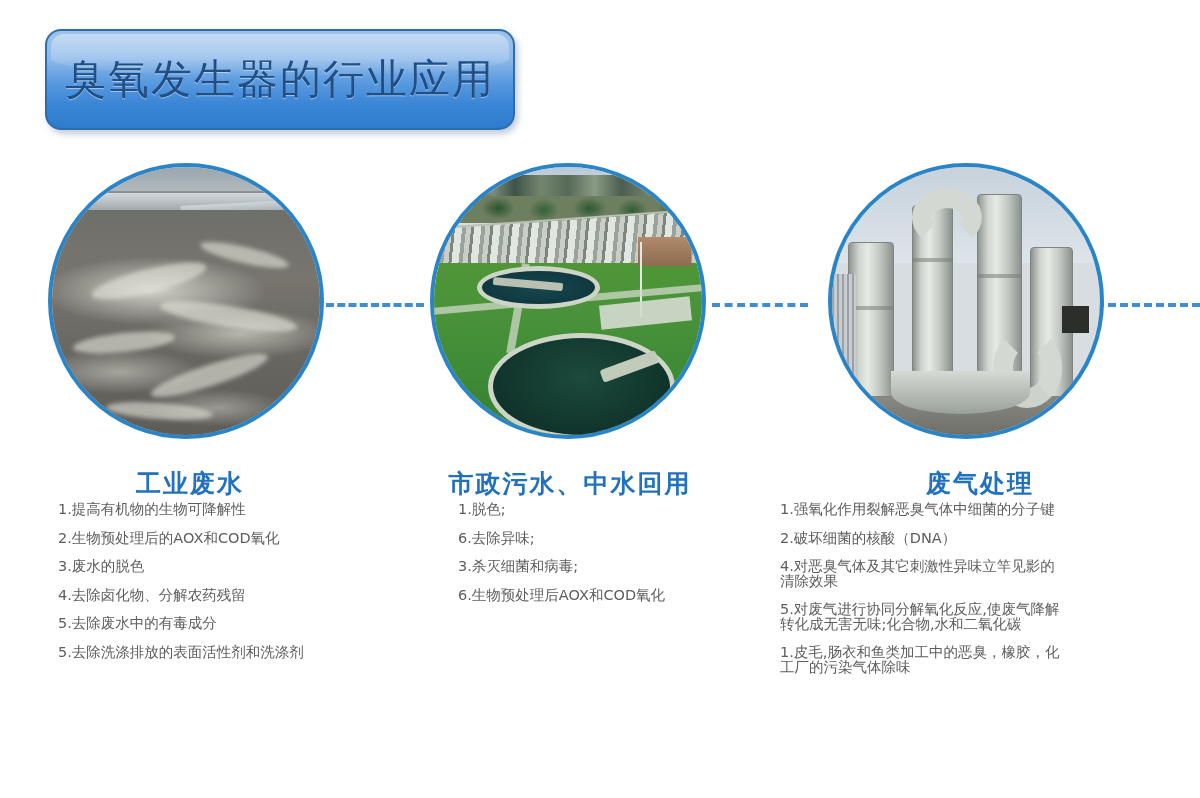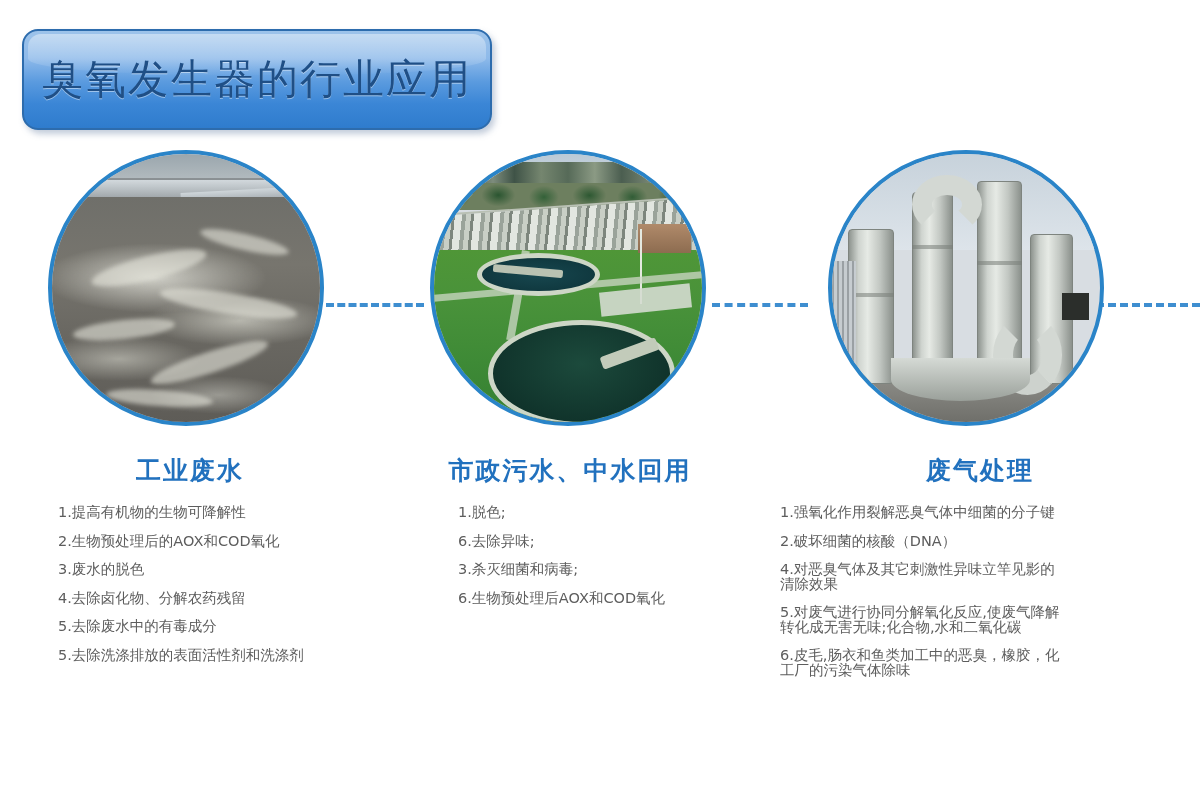--- a/index.html
+++ b/index.html
@@ -13,21 +13,21 @@
     height: 798px;
     position: relative;
     overflow: hidden;
     font-family: "DejaVu Sans", "Liberation Sans", sans-serif;
     color: #5b5b5b;
   }
 
   
   #title-banner {
     position: absolute;
-    left: 22px;
+    left: 45px;
     top: 29px;
     width: 470px;
     height: 101px;
     border-radius: 16px;
     border: 2px solid #2d6cad;
     background: linear-gradient(to bottom,
                 #9dc3ea 0%,
                 #8ebaea 28%,
                 #5b9bdf 52%,
                 #3b86d6 75%,
@@ -65,21 +65,21 @@
     height: 0;
     border-top: 4px dashed #3e8ed0;
   }
   #connector-1 { left: 326px; width: 98px; }
   #connector-2 { left: 712px; width: 96px; }
   #connector-3 { left: 1096px; width: 104px; }
 
   
   .column {
     position: absolute;
-    top: 150px;
+    top: 163px;
   }
   #column-industrial { left: 20px;  width: 340px; }
   #column-municipal  { left: 400px; width: 340px; }
   #column-exhaust    { left: 780px; width: 400px; }
 
   
   .photo-circle {
     position: relative;
     width: 276px;
     height: 276px;
@@ -272,21 +272,21 @@
     font-size: 25px;
     font-weight: bold;
     color: #2171be;
     letter-spacing: 2px;
     text-shadow: 1px 1px 0 rgba(255,255,255,0.8);
     white-space: nowrap;
   }
 
   
   .col-list {
-    margin: 18px 0 0 0;
+    margin: 2px 0 0 0;
     padding: 0;
     list-style: none;
     font-size: 14.5px;
     line-height: 1.0;
     color: #5d5d5d;
   }
   .col-list li {
     margin-bottom: 14px;
     white-space: pre-line;
   }
@@ -389,16 +389,16 @@
 
   <div class="col-heading">废气处理</div>
 
   <ul id="list-exhaust" class="col-list">
     <li>1.强氧化作用裂解恶臭气体中细菌的分子键</li>
     <li>2.破坏细菌的核酸（DNA）</li>
     <li>4.对恶臭气体及其它刺激性异味立竿见影的
 清除效果</li>
     <li>5.对废气进行协同分解氧化反应,使废气降解
 转化成无害无味;化合物,水和二氧化碳</li>
-    <li>6.皮毛,肠衣和鱼类加工中的恶臭，橡胶，化
+    <li>1.皮毛,肠衣和鱼类加工中的恶臭，橡胶，化
 工厂的污染气体除味</li>
   </ul>
 </div>
 
 </body></html>

